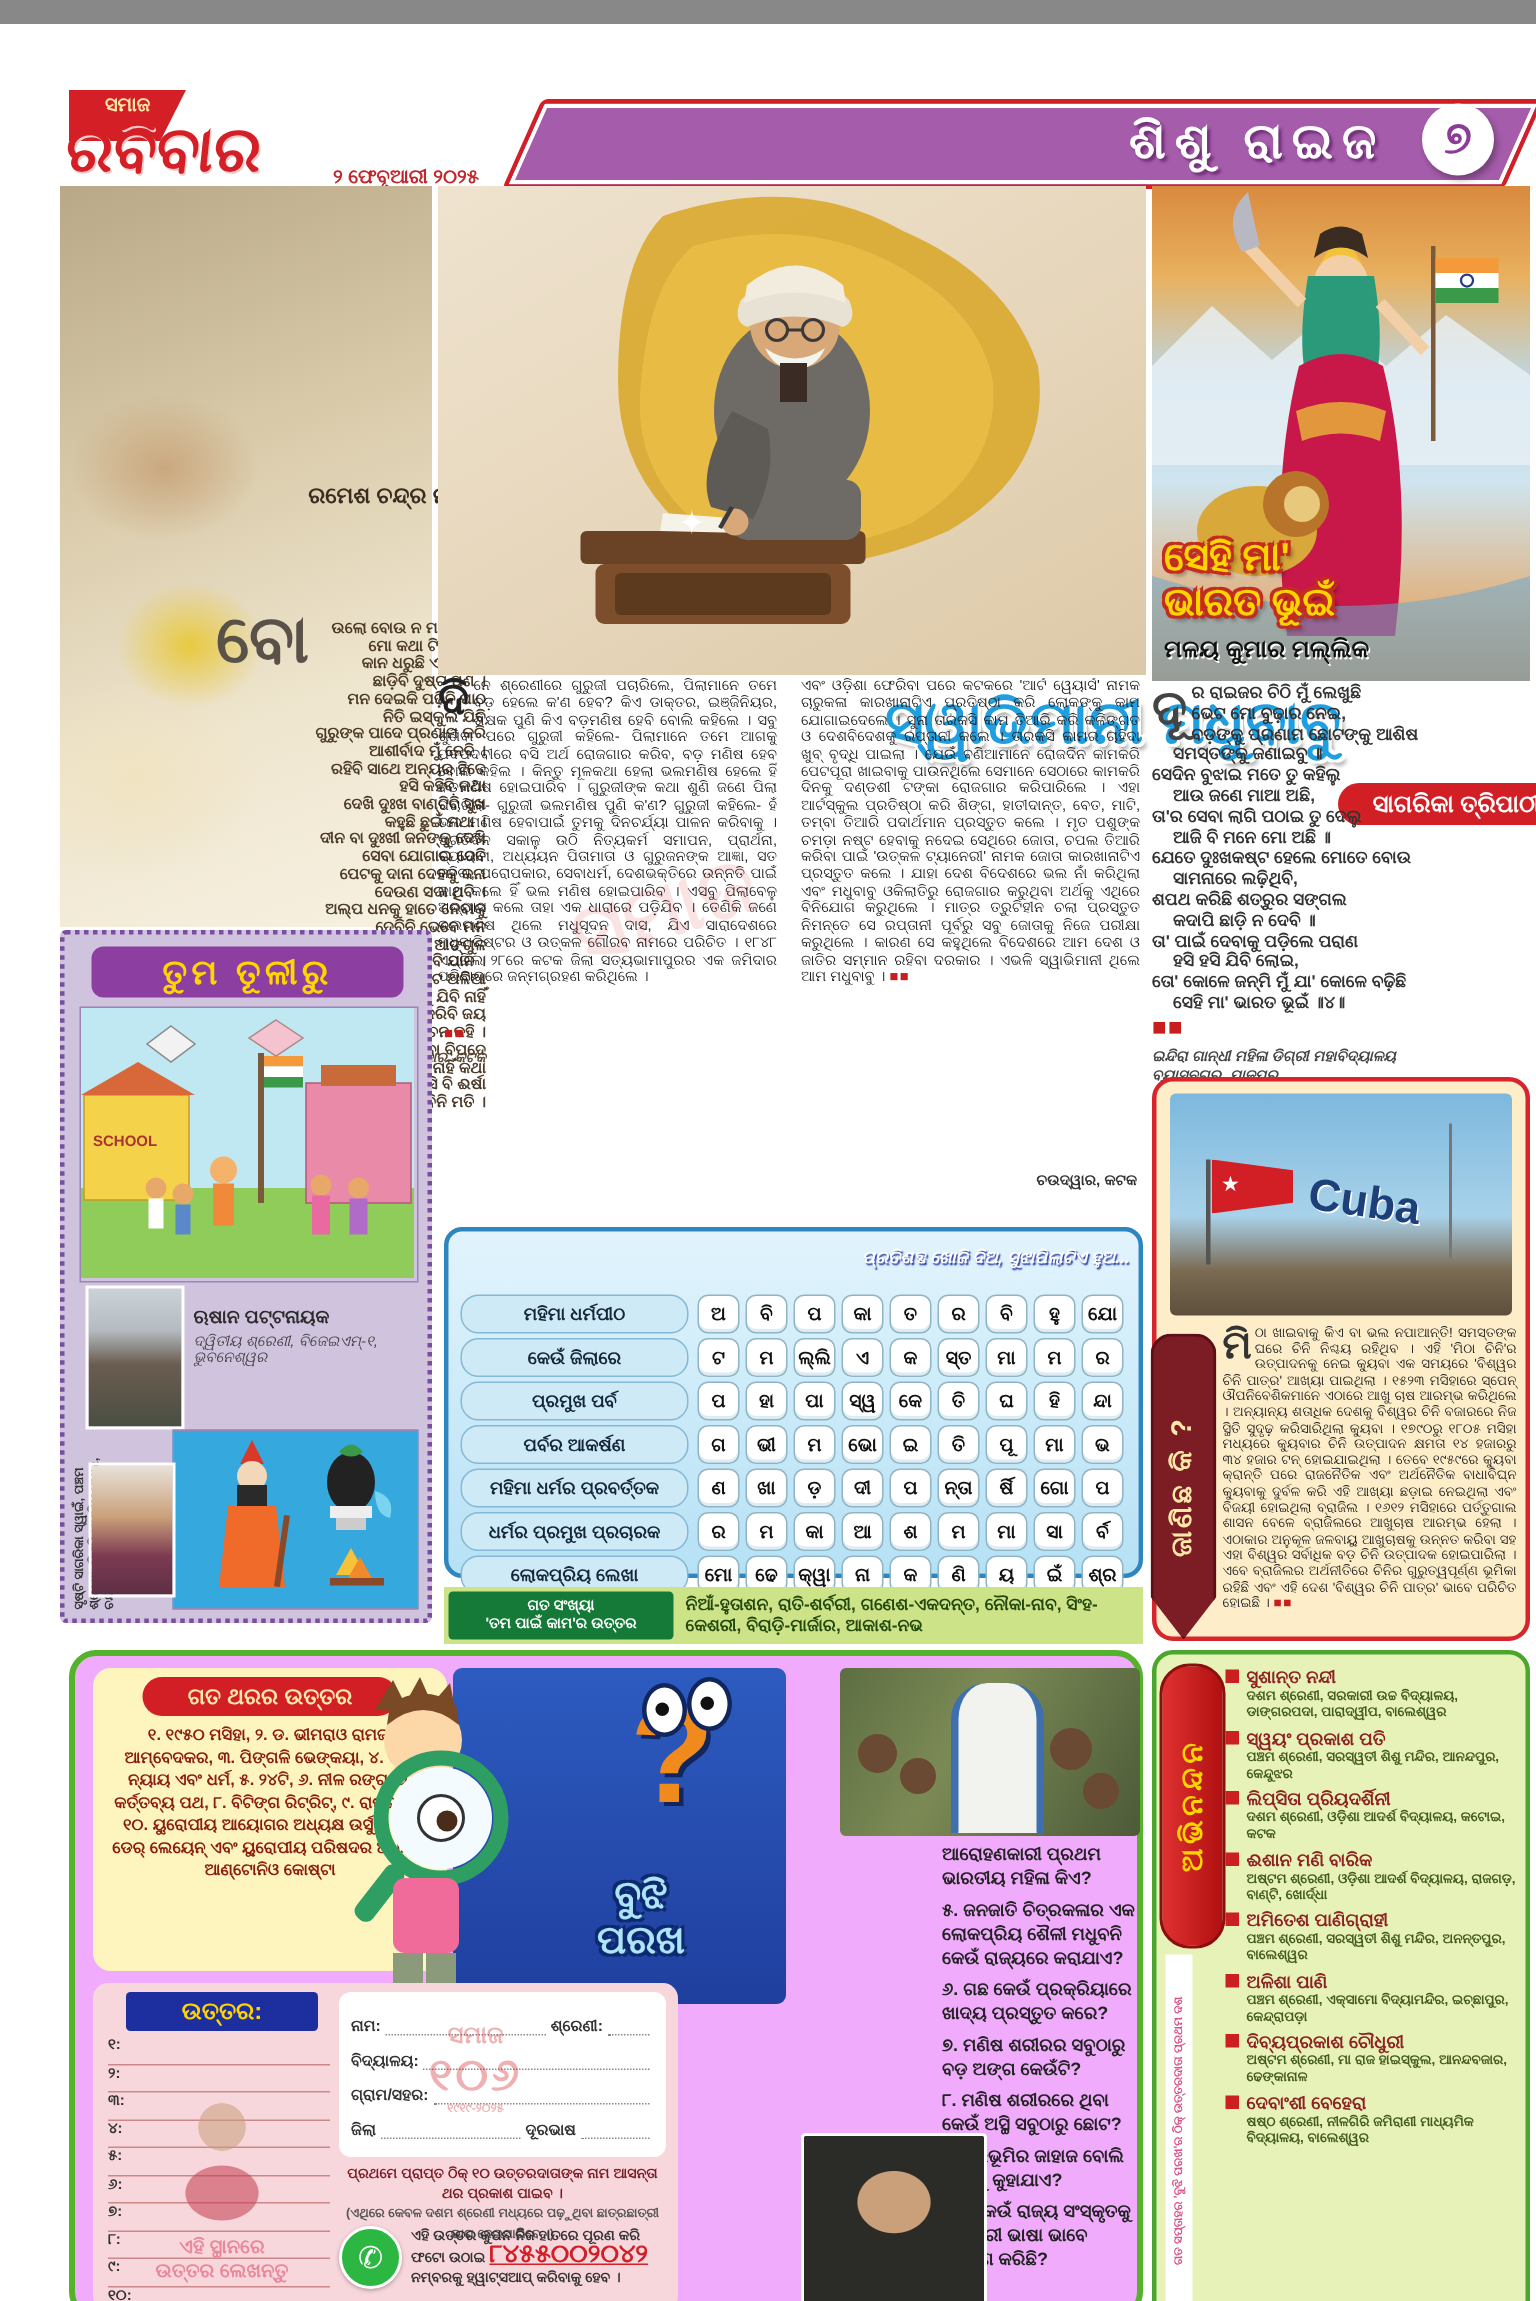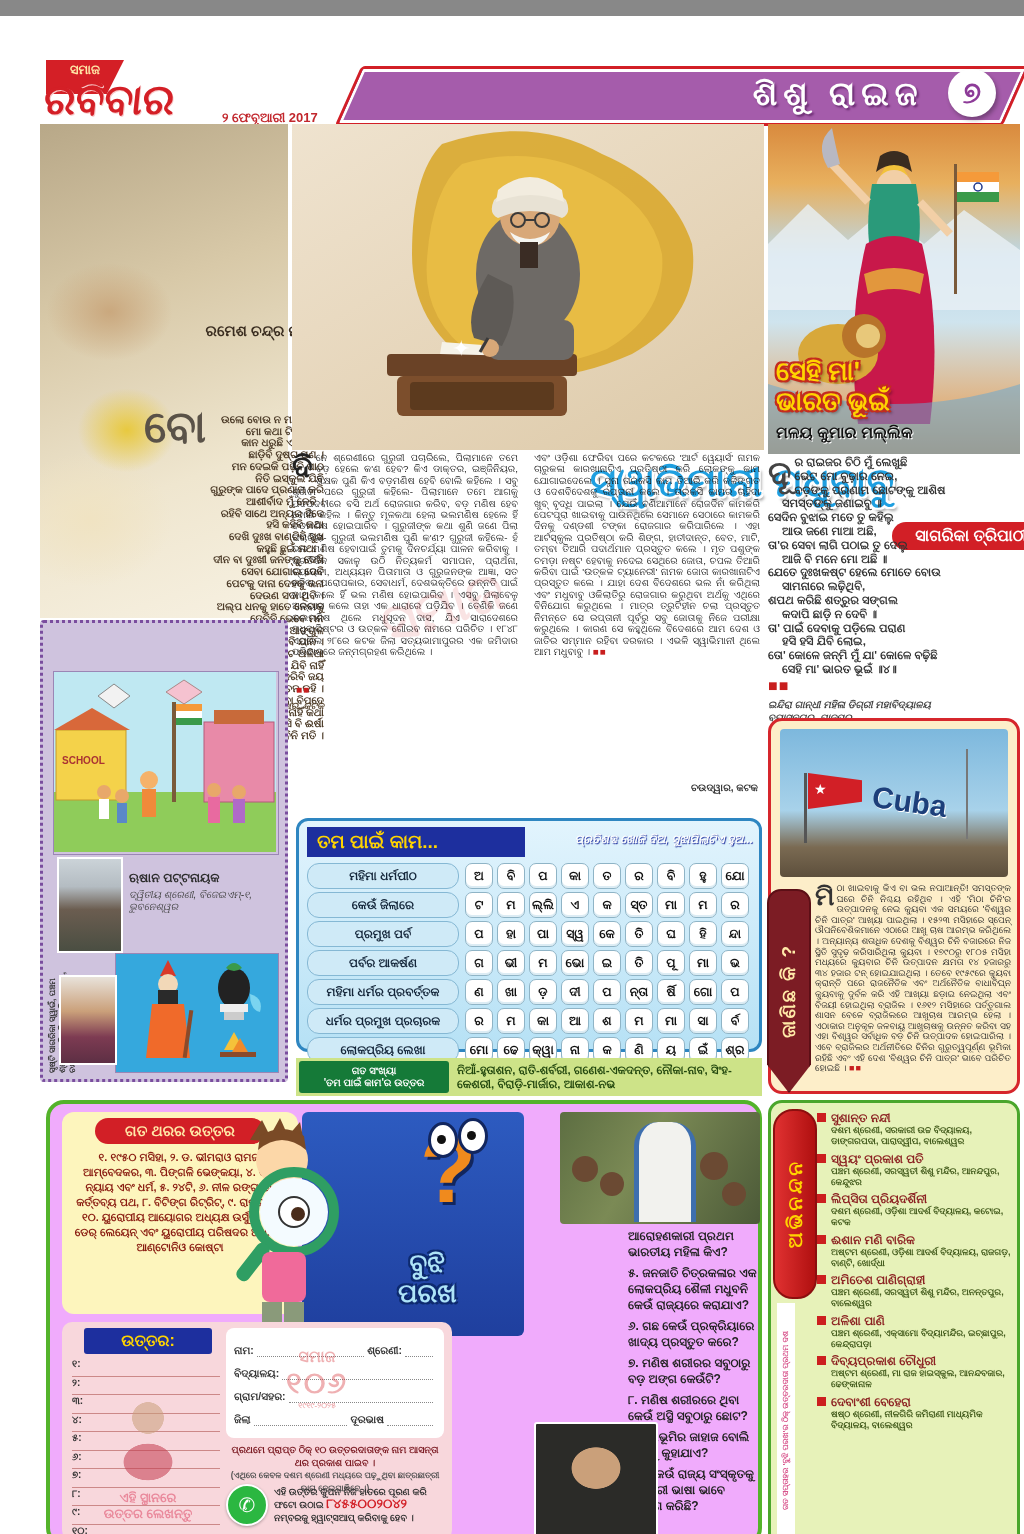--- a/index.html
+++ b/index.html
@@ -143,21 +143,21 @@
   .qf-row{display:flex;align-items:flex-end;font-size:10.5px;color:#333;font-weight:bold;height:23px;}
   .qf-dots{flex:1;border-bottom:1.5px dotted #888;margin:0 3px;height:14px;}
   .qf-wm{position:absolute;left:60px;top:20px;text-align:center;color:#d21f26;opacity:.35;font-weight:bold;}
   .qf-wm .b{font-size:30px;letter-spacing:2px;}
   .qp-note{position:absolute;left:164px;top:122px;width:218px;font-size:9.5px;line-height:12.5px;font-weight:bold;
      color:#7c1c24;text-align:center;}
   .qp-wa{position:absolute;left:164px;top:162px;width:218px;display:flex;align-items:center;}
   .wa-circle{width:38px;height:38px;border-radius:50%;background:#2bb741;display:flex;align-items:center;justify-content:center;
      color:#fff;font-size:20px;flex:0 0 38px;border:2px solid #fff;box-shadow:0 1px 3px rgba(0,0,0,.3);}
   .wa-text{margin-left:6px;font-size:9.5px;line-height:12.5px;color:#333;font-weight:bold;}
-  .wa-num{color:#d21f26;font-size:13px;}
+  .wa-num{color:#d21f26;font-size:17px;text-decoration:underline;}
   
   #congrats{left:768px;top:1084px;width:252px;height:448px;border:3px solid #4aa62c;border-radius:14px;box-sizing:border-box;
      background:#e7f2b9;}
   .cg-label{left:2px;top:6px;width:40px;height:186px;background:linear-gradient(90deg,#e03131,#b01010);
      border:2px solid #8c0f0f;border-radius:20px;display:flex;align-items:center;justify-content:center;}
   .cg-label span{writing-mode:vertical-rl;transform:rotate(180deg);color:#ffd400;font-size:20px;font-weight:bold;letter-spacing:3px;}
   .cg-side{left:6px;top:200px;width:18px;height:236px;background:#fff;display:flex;align-items:center;justify-content:center;}
   .cg-side span{writing-mode:vertical-rl;transform:rotate(180deg);font-size:8px;font-weight:bold;color:#d8548c;}
   #cg-list{left:46px;top:8px;width:196px;}
   .cg-entry{margin-bottom:4.5px;}
@@ -168,21 +168,21 @@
 </style>
 </head>
 <body>
 
 <div id="page">
 
   <div class="abs" id="logo-flag">
     <span>ସମାଜ</span>
   </div>
   <div class="abs" id="brand">ରବିବାର</div>
-  <div class="abs" id="issue-date">୨ ଫେବୃଆରୀ 2017</div>
+  <div class="abs" id="issue-date">୨ ଫେବୃଆରୀ ୨୦୨୫</div>
   <div class="abs" id="banner">
     <div id="banner-inner">ଶିଶୁ ରାଇଜ</div>
   </div>
   <div class="abs" id="page-badge">୭</div>
 
   <div class="abs" id="poem-left-art">
     <div class="abs pl-author">ରମେଶ ଚନ୍ଦ୍ର ନାୟକ</div>
     <div class="abs pl-drop">ବୋ</div>
     <div class="abs" id="poem-left-lines">
 
@@ -213,20 +213,21 @@
         <div>ଥରେ ଫାଁଦେ ଅବା ବିପଦେ</div>
         <div>ଛାଡ଼ିବି ନାହିଁ କଥା</div>
         <div>ରାଗ ବା ହିଂସା ଗ୍ରାସି ବି ଈର୍ଷା</div>
         <div>ଅଟେ ଦେବିନି ମତି ।</div>
       </div>
     <div class="abs pl-end endmark">■■</div>
     <div class="abs pl-sign">ଭେଣ୍ଡେଠୁର, ଛତ୍ର ବଜାର, କଟକ</div>
   </div>
 
   <div class="abs" id="tuma">
+    <div class="abs tt-head">ତୁମ ତୂଳୀରୁ</div>
     <div class="abs tt-art1">
       <svg width="222" height="180" viewBox="0 0 222 180">
         <rect width="222" height="120" fill="#bfe8f2"></rect>
           <rect y="120" width="222" height="60" fill="#8fcc5a"></rect>
         <rect x="2" y="58" width="70" height="70" fill="#f4d24a" stroke="#c59a2a"></rect>
           <polygon points="0,58 38,36 76,58" fill="#d8683a"></polygon>
         <rect x="150" y="50" width="70" height="80" fill="#e88aa8" stroke="#b35a7a"></rect>
           <rect x="160" y="38" width="50" height="14" fill="#c86a3a"></rect>
         <rect x="118" y="30" width="4" height="100" fill="#7a5a3a"></rect>
         <rect x="122" y="32" width="26" height="7" fill="#f59a3a"></rect>
@@ -308,21 +309,20 @@
     </div>
     <div class="fb-col" style="left:242px;">
       <span>ଏବଂ ଓଡ଼ିଶା ଫେରିବା ପରେ କଟକରେ 'ଆର୍ଟ ୱେୟାର୍ସ' ନାମକ ଚାରୁକଳା କାରଖାନାଟିଏ ପ୍ରତିଷ୍ଠା କରି ଲୋକଙ୍କୁ କାମ ଯୋଗାଇଦେଲେ । ସୁନା ତାରକସି କାମ ତିଆରି କରି କଳିଙ୍ଗତ ଓ ଦେଶବିଦେଶକୁ ରପ୍ତାନୀ କଲେ । ତାରକସି କାମର ଚାହିଦା ଖୁବ୍ ବୃଦ୍ଧି ପାଇଲା । ଯେଉଁ ବଣିଆମାନେ ରୋଜଦିନ କାମକରି ପେଟପୂରା ଖାଇବାକୁ ପାଉନଥିଲେ ସେମାନେ ସେଠାରେ କାମକରି ଦିନକୁ ଦଣ୍ଡଶୀ ଟଙ୍କା ରୋଜଗାର କରିପାରିଲେ । ଏହା ଆର୍ଟସ୍କୁଲ ପ୍ରତିଷ୍ଠା କରି ଶିଙ୍ଗ, ହାତୀଦାନ୍ତ, ବେତ, ମାଟି, ତମ୍ବା ତିଆରି ପଦାର୍ଥମାନ ପ୍ରସ୍ତୁତ କଲେ । ମୃତ ପଶୁଙ୍କ ଚମଡ଼ା ନଷ୍ଟ ହେବାକୁ ନଦେଇ ସେଥିରେ ଜୋତା, ଚପଲ ତିଆରି କରିବା ପାଇଁ 'ଉତ୍କଳ ଟ୍ୟାନେରୀ' ନାମକ ଜୋତା କାରଖାନାଟିଏ ପ୍ରସ୍ତୁତ କଲେ । ଯାହା ଦେଶ ବିଦେଶରେ ଭଲ ନାଁ କରିଥିଲା ଏବଂ ମଧୁବାବୁ ଓକିଲାତିରୁ ରୋଜଗାର କରୁଥିବା ଅର୍ଥକୁ ଏଥିରେ ବିନିଯୋଗ କରୁଥିଲେ । ମାତ୍ର ତ୍ରୁଟିହୀନ ଚଲା ପ୍ରସ୍ତୁତ ନିମନ୍ତେ ସେ ରପ୍ତାନୀ ପୂର୍ବରୁ ସବୁ ଜୋତାକୁ ନିଜେ ପରୀକ୍ଷା କରୁଥିଲେ । କାରଣ ସେ କହୁଥିଲେ ବିଦେଶରେ ଆମ ଦେଶ ଓ ଜାତିର ସମ୍ମାନ ରହିବା ଦରକାର । ଏଭଳି ସ୍ୱାଭିମାନୀ ଥିଲେ ଆମ ମଧୁବାବୁ ।</span>
       <span class="endmark"> ■■</span>
     </div>
     <div class="fb-sign">ଚଉଦ୍ୱାର, କଟକ</div>
   </div>
   <div class="abs wm-samaj">ସମାଜ</div>
 
   <div class="abs" id="puzzle">
-    <div class="abs pz-head">ତମ ପାଇଁ କାମ...</div>
     <div class="abs pz-sub">ପ୍ରତିଶବ୍ଦ ଖୋଜି ଦିଅ, ସୁଝାପିଲାଟିଏ ହୁଅ...</div>
     <div class="abs" id="pz-rows">
       <div id="pz-clues">
 
       <div class="clue">ମହିମା ଧର୍ମପୀଠ</div>
           <div class="clue">କେଉଁ ଜିଲାରେ</div>
           <div class="clue">ପ୍ରମୁଖ ପର୍ବ</div>
           <div class="clue">ପର୍ବର ଆକର୍ଷଣ</div>
           <div class="clue">ମହିମା ଧର୍ମର ପ୍ରବର୍ତ୍ତକ</div>
           <div class="clue">ଧର୍ମର ପ୍ରମୁଖ ପ୍ରଚାରକ</div>

